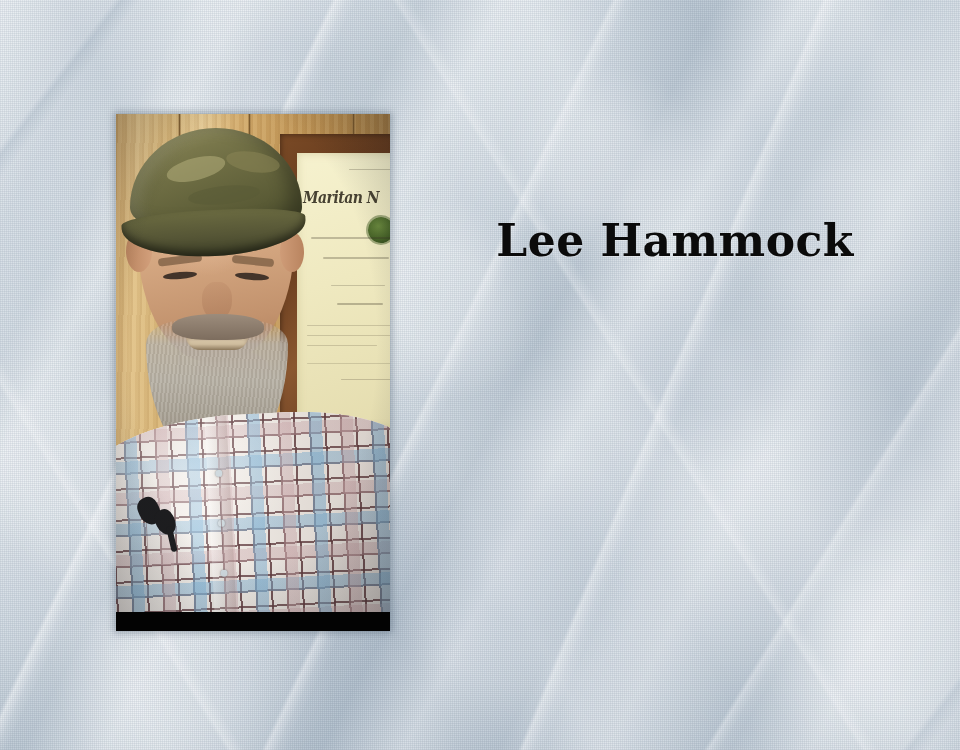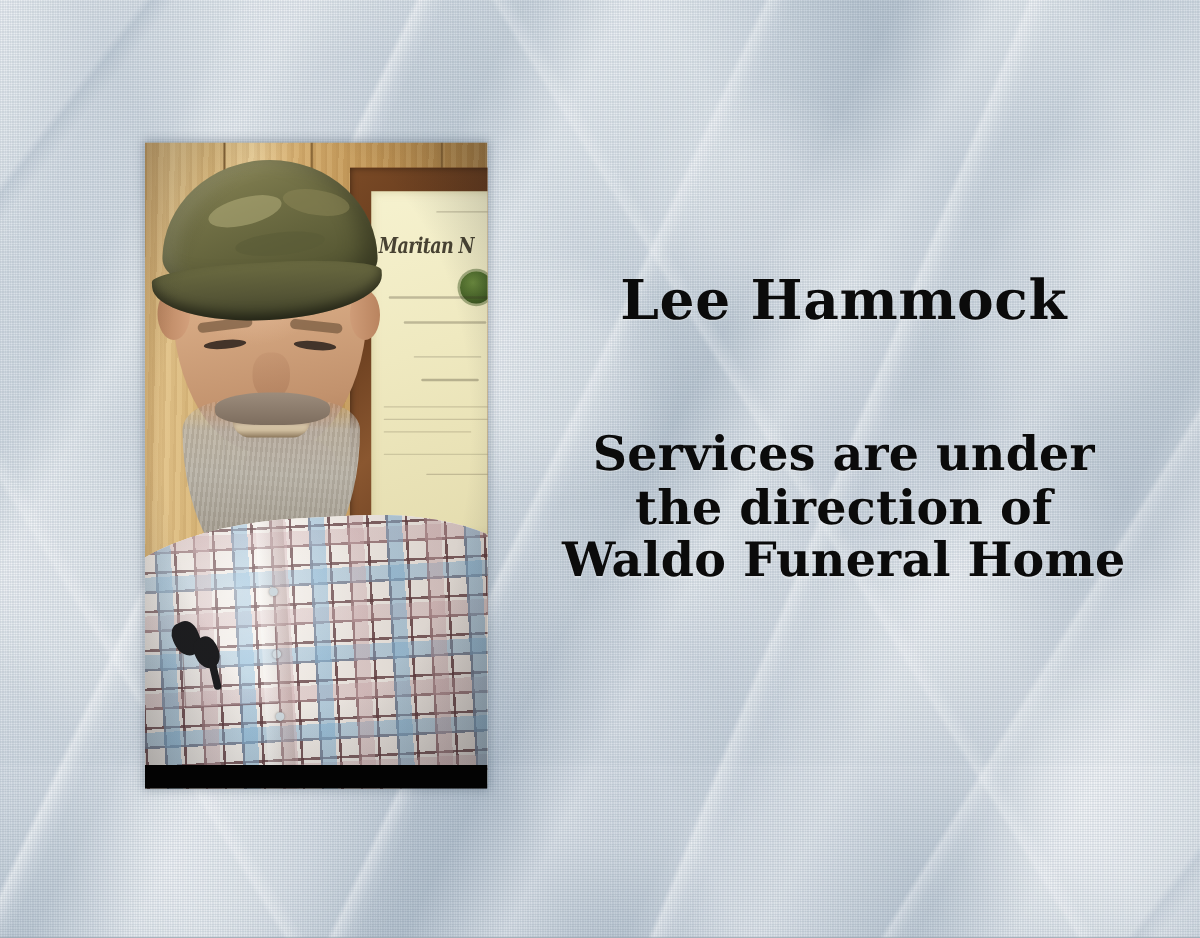--- a/index.html
+++ b/index.html
@@ -522,20 +522,15 @@
       </div>
 
       <div class="photo-vignette"></div>
       <div class="photo-blackbar"></div>
     </div>
   </div>
 
   <div id="text-block">
     <h1 id="deceased-name">Lee Hammock</h1>
 
-    <div id="service-note">
-      <span class="line">Services are under</span>
-      <span class="line">the direction of</span>
-      <span class="line">Waldo Funeral Home</span>
-    </div>
   </div>
 
 </div>
 
 </body></html>

